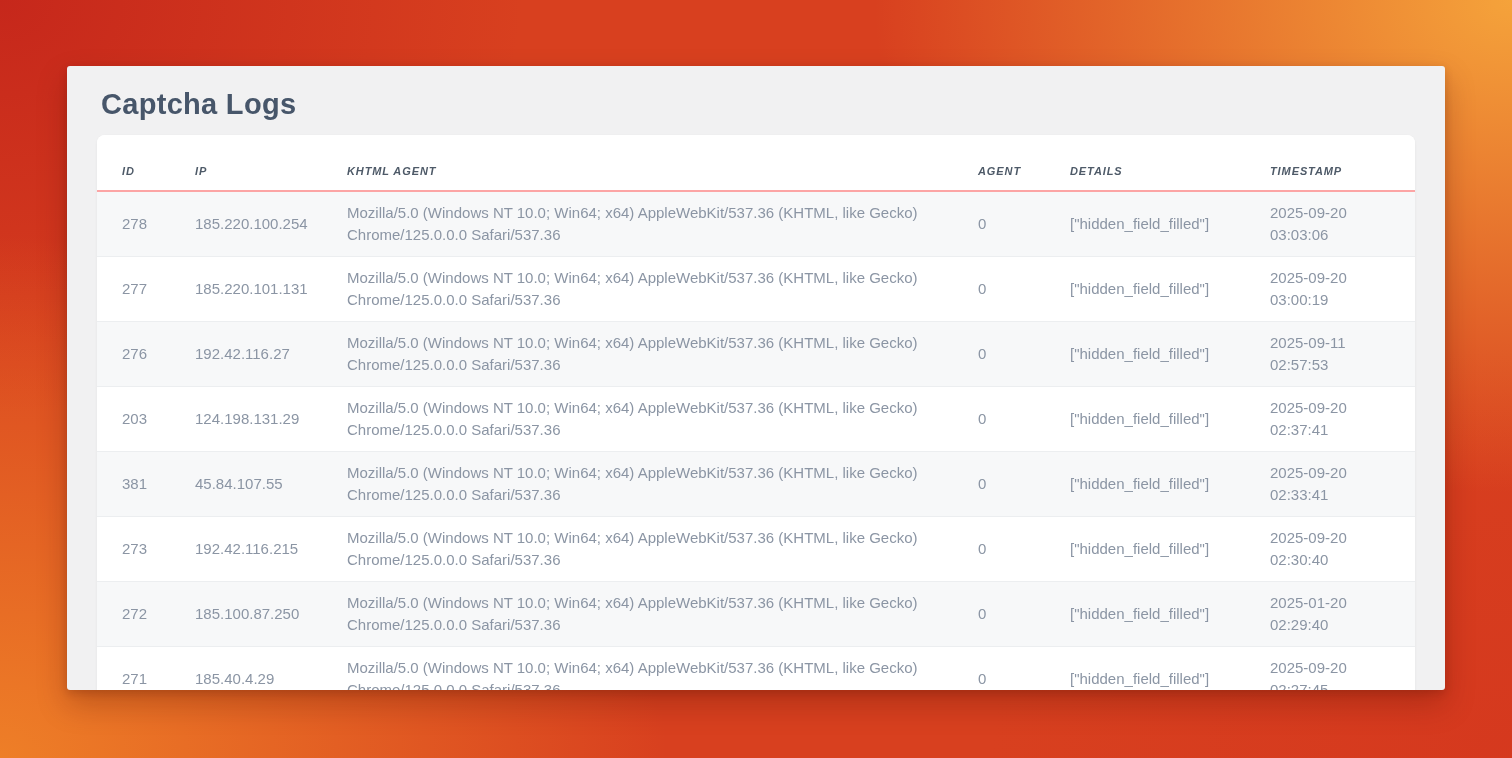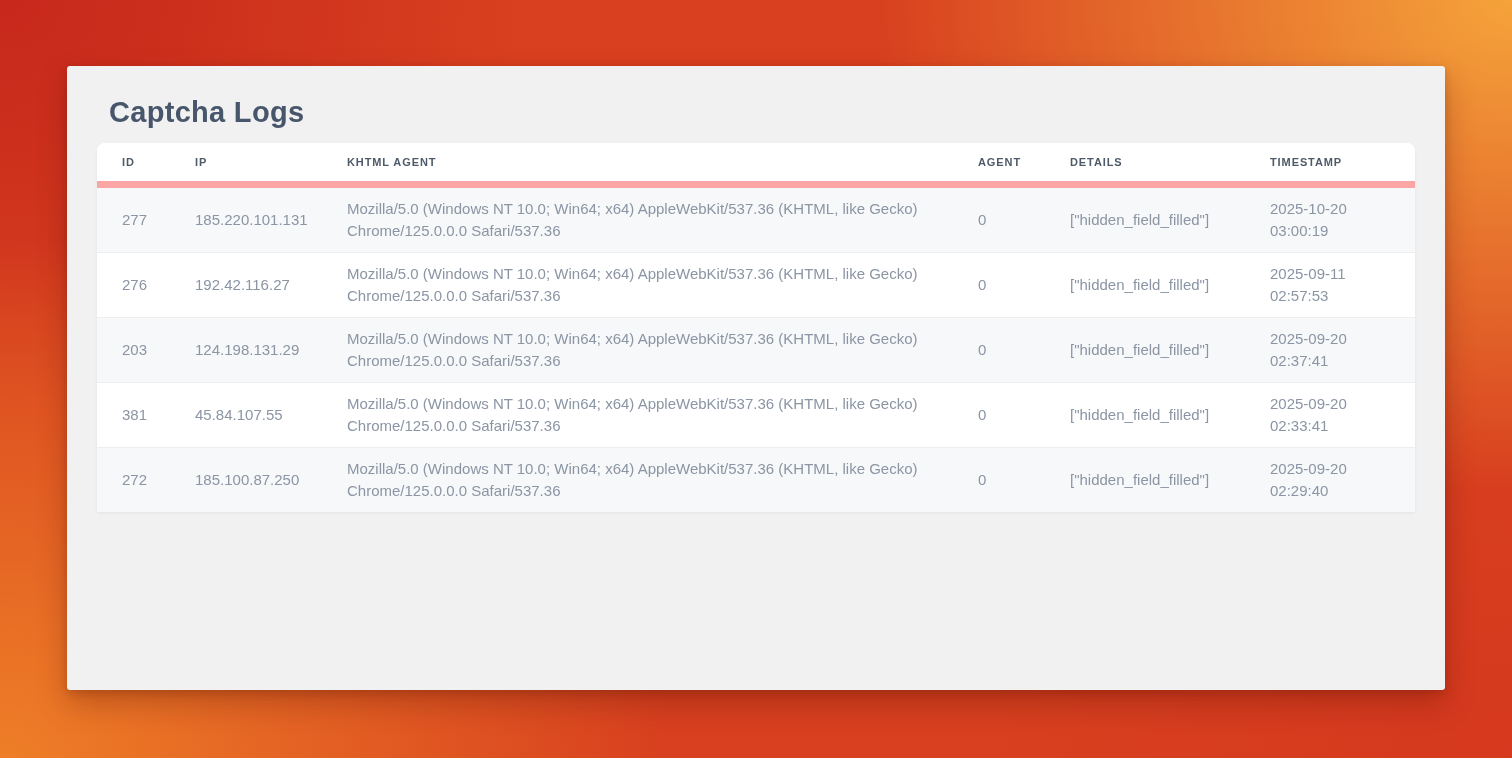--- a/index.html
+++ b/index.html
@@ -17,37 +17,37 @@
       radial-gradient(950px 750px  at 100% 100%,rgba(213,56,30,.92)  0%, rgba(213,56,30,0)  55%);
   }
   .card {
     position: absolute; left: 67px; top: 66px;
     width: 1378px; height: 624px; box-sizing: border-box;
     background: #f1f1f2; border-radius: 3px;
     padding: 0 30px; overflow: hidden;
     box-shadow: 0 14px 30px rgba(80,15,0,.28), 0 3px 8px rgba(80,15,0,.18);
   }
   .page-title {
-    margin: 12px; padding-top: 16px;
+    margin: 4px; padding-top: 16px;
     font-size: 29px; line-height: 36px; font-weight: 600;
     color: #47566a; letter-spacing: .3px;
   }
   .table-wrap {
     margin-top: 13px; background: #ffffff;
     border-radius: 8px 8px 0 0; overflow: hidden;
     box-shadow: 0 1px 3px rgba(0,0,0,.06);
   }
   table { width: 100%; border-collapse: collapse; table-layout: fixed; }
   col.c-id { width: 73px; }  col.c-ip { width: 152px; } col.c-ua { width: 631px; }
   col.c-score { width: 92px; } col.c-details { width: 200px; } col.c-ts { width: auto; }
   thead th {
     height: 38px; background: #ffffff;
     font-size: 11px; font-weight: 700; letter-spacing: .9px;
     color: #4e5a68; text-align: left;
-    padding: 0 8px 0 25px; border-bottom: 7px solid #fca5a5;
+    padding: 17px 8px 0 25px; border-bottom: 2px solid #fca5a5; font-style: italic;
   }
   tbody td {
     height: 64px; box-sizing: border-box;
     padding: 10px 10px 10px 25px;
     font-size: 15px; line-height: 22px; color: #8b95a4;
     vertical-align: middle; word-wrap: break-word;
   }
   tbody tr + tr td { border-top: 1px solid #eceef0; }
   tbody tr:nth-child(odd) { background: #f7f8f9; }
   tbody tr:nth-child(even) { background: #ffffff; }
@@ -74,26 +74,34 @@
             <th>ID</th>
             <th>IP</th>
             <th>KHTML AGENT</th>
             <th>AGENT</th>
             <th>DETAILS</th>
             <th>TIMESTAMP</th>
           </tr>
         </thead>
         <tbody id="log-rows">
             <tr>
+    <td class="c-id">278</td>
+    <td class="c-ip">185.220.100.254</td>
+    <td class="c-ua">Mozilla/5.0 (Windows NT 10.0; Win64; x64) AppleWebKit/537.36 (KHTML, like Gecko) Chrome/125.0.0.0 Safari/537.36</td>
+    <td class="c-score">0</td>
+    <td class="c-details">["hidden_field_filled"]</td>
+    <td class="c-ts">2025-09-20 03:03:06</td>
+  </tr>
+            <tr>
     <td class="c-id">277</td>
     <td class="c-ip">185.220.101.131</td>
     <td class="c-ua">Mozilla/5.0 (Windows NT 10.0; Win64; x64) AppleWebKit/537.36 (KHTML, like Gecko) Chrome/125.0.0.0 Safari/537.36</td>
     <td class="c-score">0</td>
     <td class="c-details">["hidden_field_filled"]</td>
-    <td class="c-ts">2025-10-20 03:00:19</td>
+    <td class="c-ts">2025-09-20 03:00:19</td>
   </tr>
             <tr>
     <td class="c-id">276</td>
     <td class="c-ip">192.42.116.27</td>
     <td class="c-ua">Mozilla/5.0 (Windows NT 10.0; Win64; x64) AppleWebKit/537.36 (KHTML, like Gecko) Chrome/125.0.0.0 Safari/537.36</td>
     <td class="c-score">0</td>
     <td class="c-details">["hidden_field_filled"]</td>
     <td class="c-ts">2025-09-11 02:57:53</td>
   </tr>
             <tr>
@@ -106,24 +114,40 @@
   </tr>
             <tr>
     <td class="c-id">381</td>
     <td class="c-ip">45.84.107.55</td>
     <td class="c-ua">Mozilla/5.0 (Windows NT 10.0; Win64; x64) AppleWebKit/537.36 (KHTML, like Gecko) Chrome/125.0.0.0 Safari/537.36</td>
     <td class="c-score">0</td>
     <td class="c-details">["hidden_field_filled"]</td>
     <td class="c-ts">2025-09-20 02:33:41</td>
   </tr>
             <tr>
+    <td class="c-id">273</td>
+    <td class="c-ip">192.42.116.215</td>
+    <td class="c-ua">Mozilla/5.0 (Windows NT 10.0; Win64; x64) AppleWebKit/537.36 (KHTML, like Gecko) Chrome/125.0.0.0 Safari/537.36</td>
+    <td class="c-score">0</td>
+    <td class="c-details">["hidden_field_filled"]</td>
+    <td class="c-ts">2025-09-20 02:30:40</td>
+  </tr>
+            <tr>
     <td class="c-id">272</td>
     <td class="c-ip">185.100.87.250</td>
     <td class="c-ua">Mozilla/5.0 (Windows NT 10.0; Win64; x64) AppleWebKit/537.36 (KHTML, like Gecko) Chrome/125.0.0.0 Safari/537.36</td>
     <td class="c-score">0</td>
     <td class="c-details">["hidden_field_filled"]</td>
-    <td class="c-ts">2025-09-20 02:29:40</td>
+    <td class="c-ts">2025-01-20 02:29:40</td>
+  </tr>
+            <tr>
+    <td class="c-id">271</td>
+    <td class="c-ip">185.40.4.29</td>
+    <td class="c-ua">Mozilla/5.0 (Windows NT 10.0; Win64; x64) AppleWebKit/537.36 (KHTML, like Gecko) Chrome/125.0.0.0 Safari/537.36</td>
+    <td class="c-score">0</td>
+    <td class="c-details">["hidden_field_filled"]</td>
+    <td class="c-ts">2025-09-20 02:27:45</td>
   </tr>
           </tbody>
       </table>
     </div>
   </div>
 </div>
 
 </body></html>

